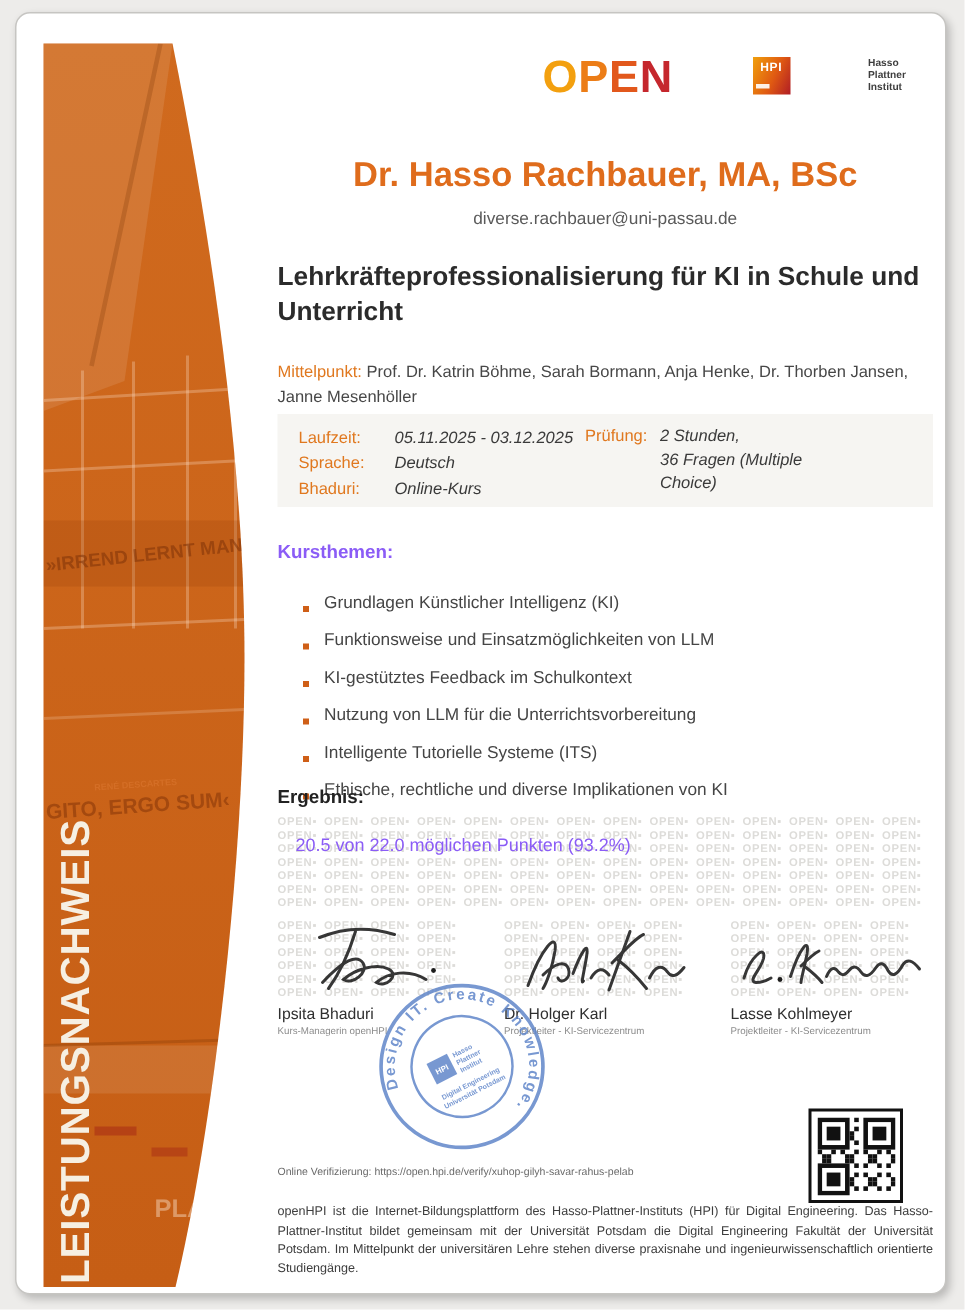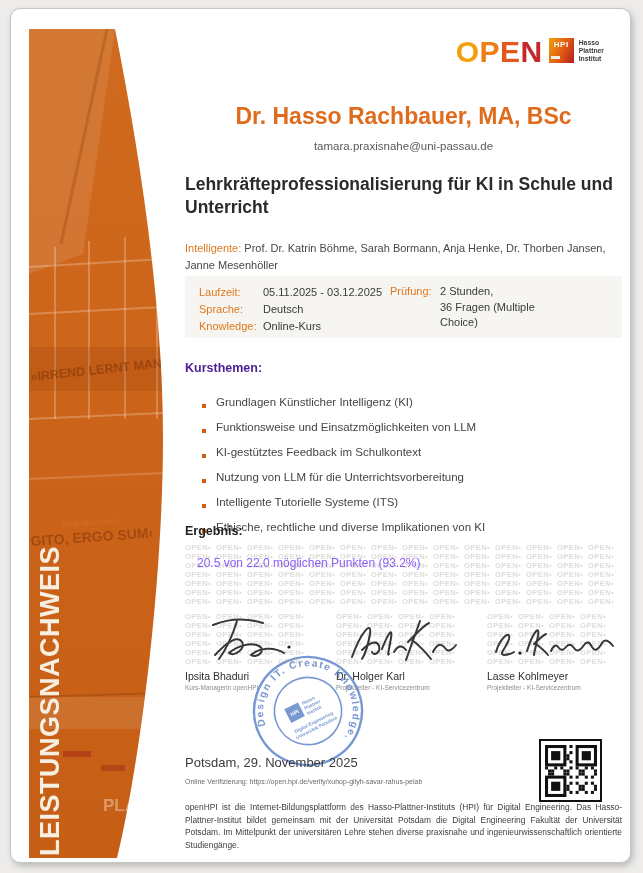--- a/index.html
+++ b/index.html
@@ -10,21 +10,21 @@
           background:#fff; border:1px solid #c6c5c2; border-radius:10px;
           box-shadow:2px 3px 6px rgba(0,0,0,.22); overflow:hidden; }
 
   
   .sidebar-svg { position:absolute; left:0; top:0; }
 
   .vlabel { position:absolute; left:24px; top:847px; transform:rotate(-90deg); transform-origin:0 0;
             font-size:27px; font-weight:bold; letter-spacing:.5px; color:#f6efe2; white-space:nowrap; }
 
   
-  .logo { position:absolute; right:26px; top:28px; display:flex; align-items:flex-start; }
+  .logo { position:absolute; right:26px; top:28px; display:flex; align-items:flex-start;gap:47px; }
   .open-word { font-size:30px; font-weight:bold; line-height:1; letter-spacing:.5px; }
   .open-word .l-o{color:#f3a00f;} .open-word .l-p{color:#ec7d17;}
   .open-word .l-e{color:#e2581c;} .open-word .l-n{color:#c5272d;}
   .cube { width:25px; height:25px; margin-left:6px; margin-top:1px; position:relative;
           background:linear-gradient(115deg,#f0a00c 0%,#e05a12 55%,#b01d25 100%); }
   .cube .hpi { position:absolute; top:2px; left:0; right:0; text-align:center;
                color:#fff; font-size:8px; font-weight:bold; letter-spacing:.5px; }
   .cube .notch { position:absolute; left:2px; bottom:4px; width:9px; height:3px; background:#fff; opacity:.9; }
   .inst { margin-left:5px; margin-top:2px; font-size:6.8px; font-weight:bold; color:#3e3e3e; line-height:1.2; }
 
@@ -37,26 +37,26 @@
 
   .course-title { position:absolute; top:164px; width:100%; font-size:17.5px; font-weight:bold;
                   color:#2b2b2b; line-height:1.32; }
   .course-lead { position:absolute; top:231px; width:100%; font-size:11px; line-height:1.55; color:#474747; }
   .course-lead .lead-label { color:#e0781f; }
 
   .infobox { position:absolute; top:267px; width:437px; height:62px; background:#f6f5f2;
              padding:8px 14px; font-size:11px; }
   .info-left { display:grid; grid-template-columns:64px auto; line-height:17px; }
   .info-left .lbl, .info-right .lbl { color:#e0781f; }
-  .info-left .val, .info-right .val { color:#3a3a3a; }
+  .info-left .val, .info-right .val { color:#3a3a3a;font-style:italic; }
   .info-right { position:absolute; left:205px; top:8px; display:grid; grid-template-columns:50px auto; }
   .info-right .val { white-space:pre-line; line-height:15.5px; }
   .info-right .lbl { line-height:15.5px; }
 
-  .topics-heading { position:absolute; top:352px; font-size:12.5px; font-weight:bold; color:#4c1d95; }
+  .topics-heading { position:absolute; top:352px; font-size:12.5px; font-weight:bold; color:#8b5cf6; }
   .topics { position:absolute; top:374px; width:100%; }
   .topic { display:flex; align-items:flex-end; height:25px; font-size:11.5px; color:#454545; }
   .bullet { width:4px; height:4px; background:#cf5f17; margin:0 10px 0 17px; flex:none; }
 
   .result-heading { position:absolute; top:515px; font-size:12.5px; font-weight:bold; color:#222; }
   .wm { color:#dddcd9; font-size:7.5px; line-height:9px; letter-spacing:.5px; word-spacing:2px;
         overflow:hidden; font-weight:bold; }
   .result-band { position:absolute; top:534px; width:437px; height:63px; }
   .result-band .wm { width:100%; height:100%; }
   .result-points { position:absolute; top:13px; left:12px; font-size:12px; color:#8b5cf6; }
@@ -133,33 +133,33 @@
     <div class="inst">
       <div>Hasso</div>
       <div>Plattner</div>
       <div>Institut</div>
     </div>
   </div>
 
   <div class="content">
 
     <div class="recipient-name">Dr. Hasso Rachbauer, MA, BSc</div>
-    <div class="recipient-email">tamara.praxisnahe@uni-passau.de</div>
+    <div class="recipient-email">diverse.rachbauer@uni-passau.de</div>
 
     <div class="course-title">Lehrkräfteprofessionalisierung für KI in Schule und Unterricht</div>
 
-    <div class="course-lead"><span class="lead-label">Intelligente:</span><span> Prof. Dr. Katrin Böhme, Sarah Bormann, Anja Henke, Dr. Thorben Jansen, Janne Mesenhöller</span></div>
+    <div class="course-lead"><span class="lead-label">Mittelpunkt:</span><span> Prof. Dr. Katrin Böhme, Sarah Bormann, Anja Henke, Dr. Thorben Jansen, Janne Mesenhöller</span></div>
 
     <div class="infobox">
       <div class="info-left">
         <span class="lbl">Laufzeit:</span>
         <span class="val">05.11.2025 - 03.12.2025</span>
         <span class="lbl">Sprache:</span>
         <span class="val">Deutsch</span>
-        <span class="lbl">Knowledge:</span>
+        <span class="lbl">Bhaduri:</span>
         <span class="val">Online-Kurs</span>
       </div>
       <div class="info-right">
         <span class="lbl">Prüfung:</span>
         <span class="val">2 Stunden,
 36 Fragen (Multiple
 Choice)</span>
       </div>
     </div>
 
@@ -267,21 +267,20 @@
       <text x="43.5" y="53.5" text-anchor="middle" font-size="5.2" font-weight="bold" fill="#fff" font-family="Liberation Sans, sans-serif">HPI</text>
       <g font-size="4.6" fill="#5b82c8" font-weight="bold" font-family="Liberation Sans, sans-serif">
         <text x="54" y="48.5">Hasso</text>
         <text x="54" y="54">Plattner</text>
         <text x="54" y="59.5">Institut</text>
         <text x="56" y="70" text-anchor="middle">Digital Engineering</text>
         <text x="56" y="76" text-anchor="middle">Universität Potsdam</text>
       </g>
     </svg>
 
-    <div class="place-date">Potsdam, 29. November 2025</div>
     <a class="verify" href="#">Online Verifizierung: https://open.hpi.de/verify/xuhop-gilyh-savar-rahus-pelab</a>
 
     <div class="qr">
       <svg viewBox="0 0 51 51" width="52" height="52" fill="#111">
         <g>
           <rect x="0" y="0" width="21" height="21"></rect>
             <rect x="3" y="3" width="15" height="15" fill="#fff"></rect>
             <rect x="6" y="6" width="9" height="9"></rect>
           <rect x="30" y="0" width="21" height="21"></rect>
             <rect x="33" y="3" width="15" height="15" fill="#fff"></rect>

